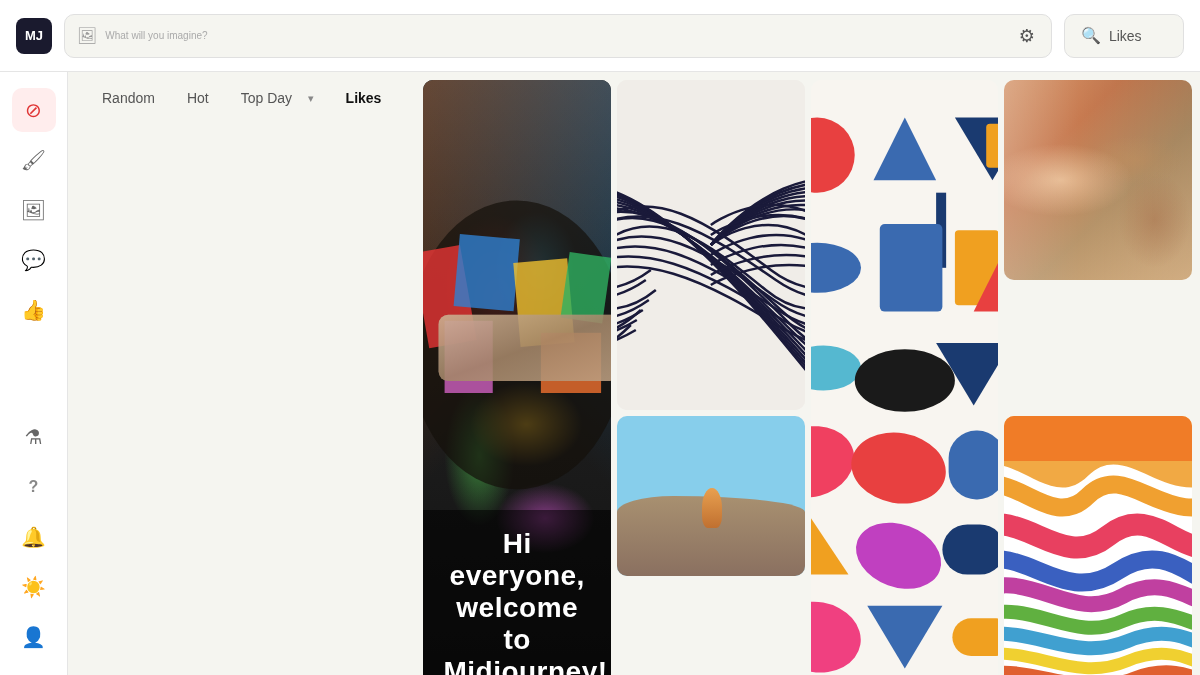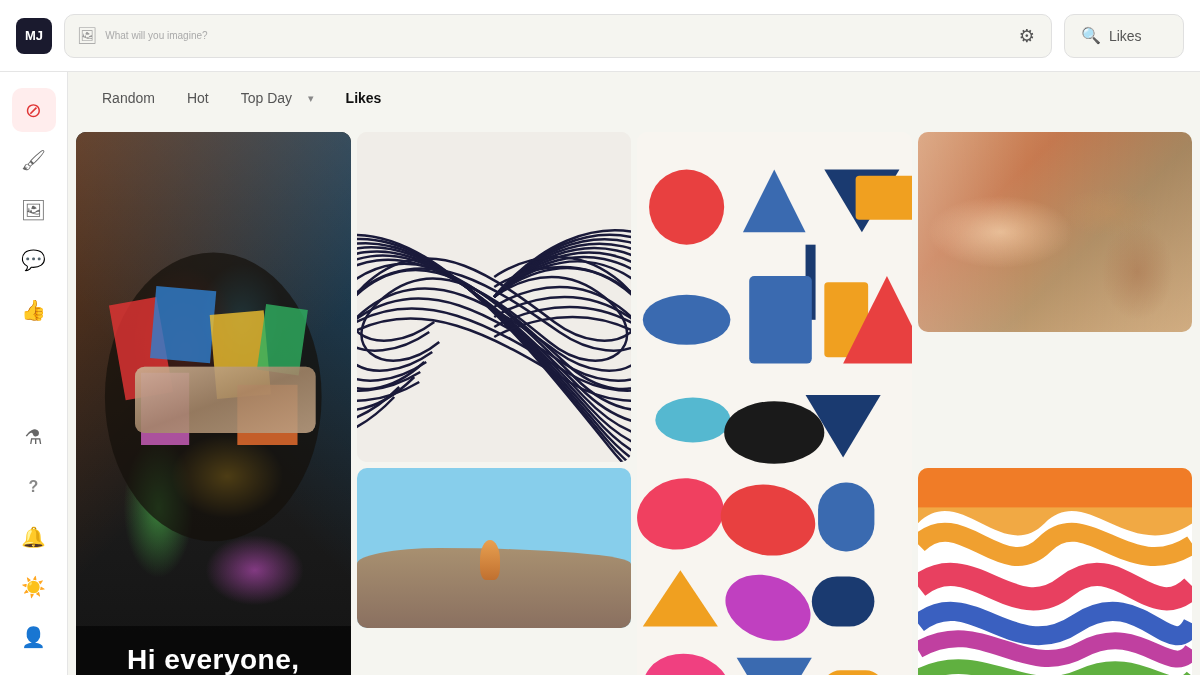--- a/index.html
+++ b/index.html
@@ -119,21 +119,21 @@
     .sidebar-item.active {
       background: #ffeded;
       color: #e03535;
     }
     .sidebar-spacer { flex: 1; }
 
     
     .content-area {
       flex: 1;
       display: flex;
-      flex-direction: column;
+      flex-direction: row;
       overflow: hidden;
     }
 
     
     .filter-tabs {
       display: flex;
       align-items: center;
       padding: 0 20px;
       height: 52px;
       gap: 4px;

